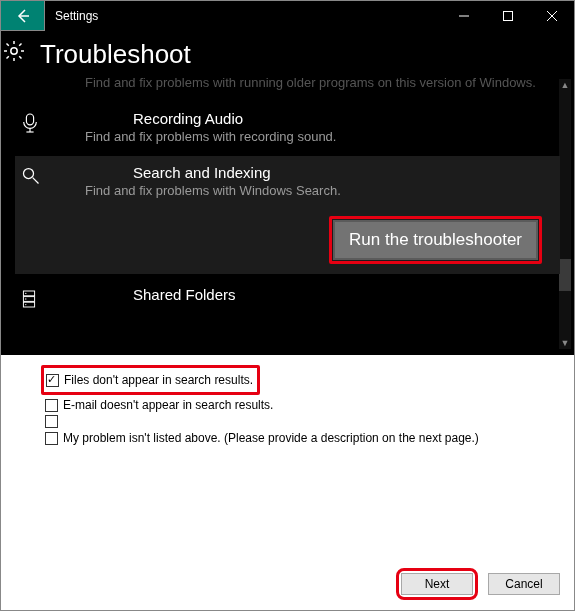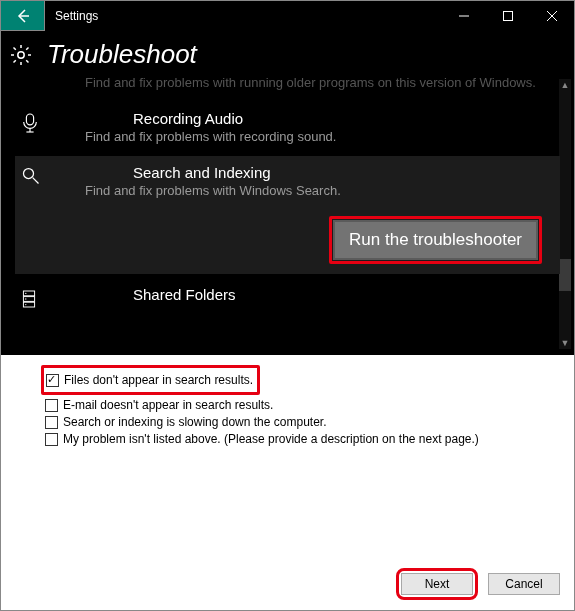--- a/index.html
+++ b/index.html
@@ -9,21 +9,21 @@
   
   .settings-pane { position: relative; background: #000; width: 100%; height: 354px; color: #fff; }
 
   .titlebar { height: 30px; display: flex; align-items: stretch; background: #000; }
   .back-btn { width: 44px; background: #008272; color: #fff; display: flex; align-items: center; justify-content: center; border: 1px solid #888888; border-width: 0 1px 1px 0; }
   .title-label { flex: 0 0 auto; padding-left: 10px; display: flex; align-items: center; font-size: 12px; color: #fff; }
   .title-spacer { flex: 1; }
   .win-btn { width: 44px; display: flex; align-items: center; justify-content: center; color: #fff; }
   .win-btn svg { width: 10px; height: 10px; }
 
-  .page-header { display: flex; align-items: center; padding: 8px 12px 0 8px; font-style: italic; }
+  .page-header { display: flex; padding: 8px 12px 0 1px; }
   .gear { width: 24px; height: 24px; margin-right: 14px; display:flex; align-items:center; justify-content:center; }
   .page-title { font-size: 26px; font-weight: 300; color: #fff; }
 
   .scroll-area { position: absolute; top: 78px; left: 0; right: 0; bottom: 0; padding: 0 14px 0 14px; }
   .scroll-bar-track { position: absolute; top: 78px; right: 3px; width: 12px; height: 270px; background: #101010; }
   .scroll-thumb { position: absolute; right: 0; top: 180px; width: 12px; height: 32px; background: #3a3a3a; }
   .scroll-up { position: absolute; top: 0; right:0; width:12px; height:12px; display:flex; align-items:center; justify-content:center; color:#888; font-size:9px;}
   .scroll-down { position: absolute; bottom: 0; right:0; width:12px; height:12px; display:flex; align-items:center; justify-content:center; color:#888; font-size:9px;}
 
   .ts-item { display: flex; padding: 8px 6px; margin: 4px 0; gap: 34px; }
@@ -180,21 +180,20 @@
       </div>
     </span>
 
     <div class="check-row">
       <span class="check-box"></span>
       <span class="row-label">E-mail doesn't appear in search results.</span>
     </div>
 
     <div class="check-row">
       <span class="check-box"></span>
-      <span class="row-label">Search or indexing is slowing down the computer.</span>
     </div>
 
     <div class="check-row">
       <span class="check-box"></span>
       <span class="row-label">My problem isn't listed above. (Please provide a description on the next page.)</span>
     </div>
 
     <div class="dialog-footer">
       <span class="btn-highlight">
         <div class="dlg-btn">

